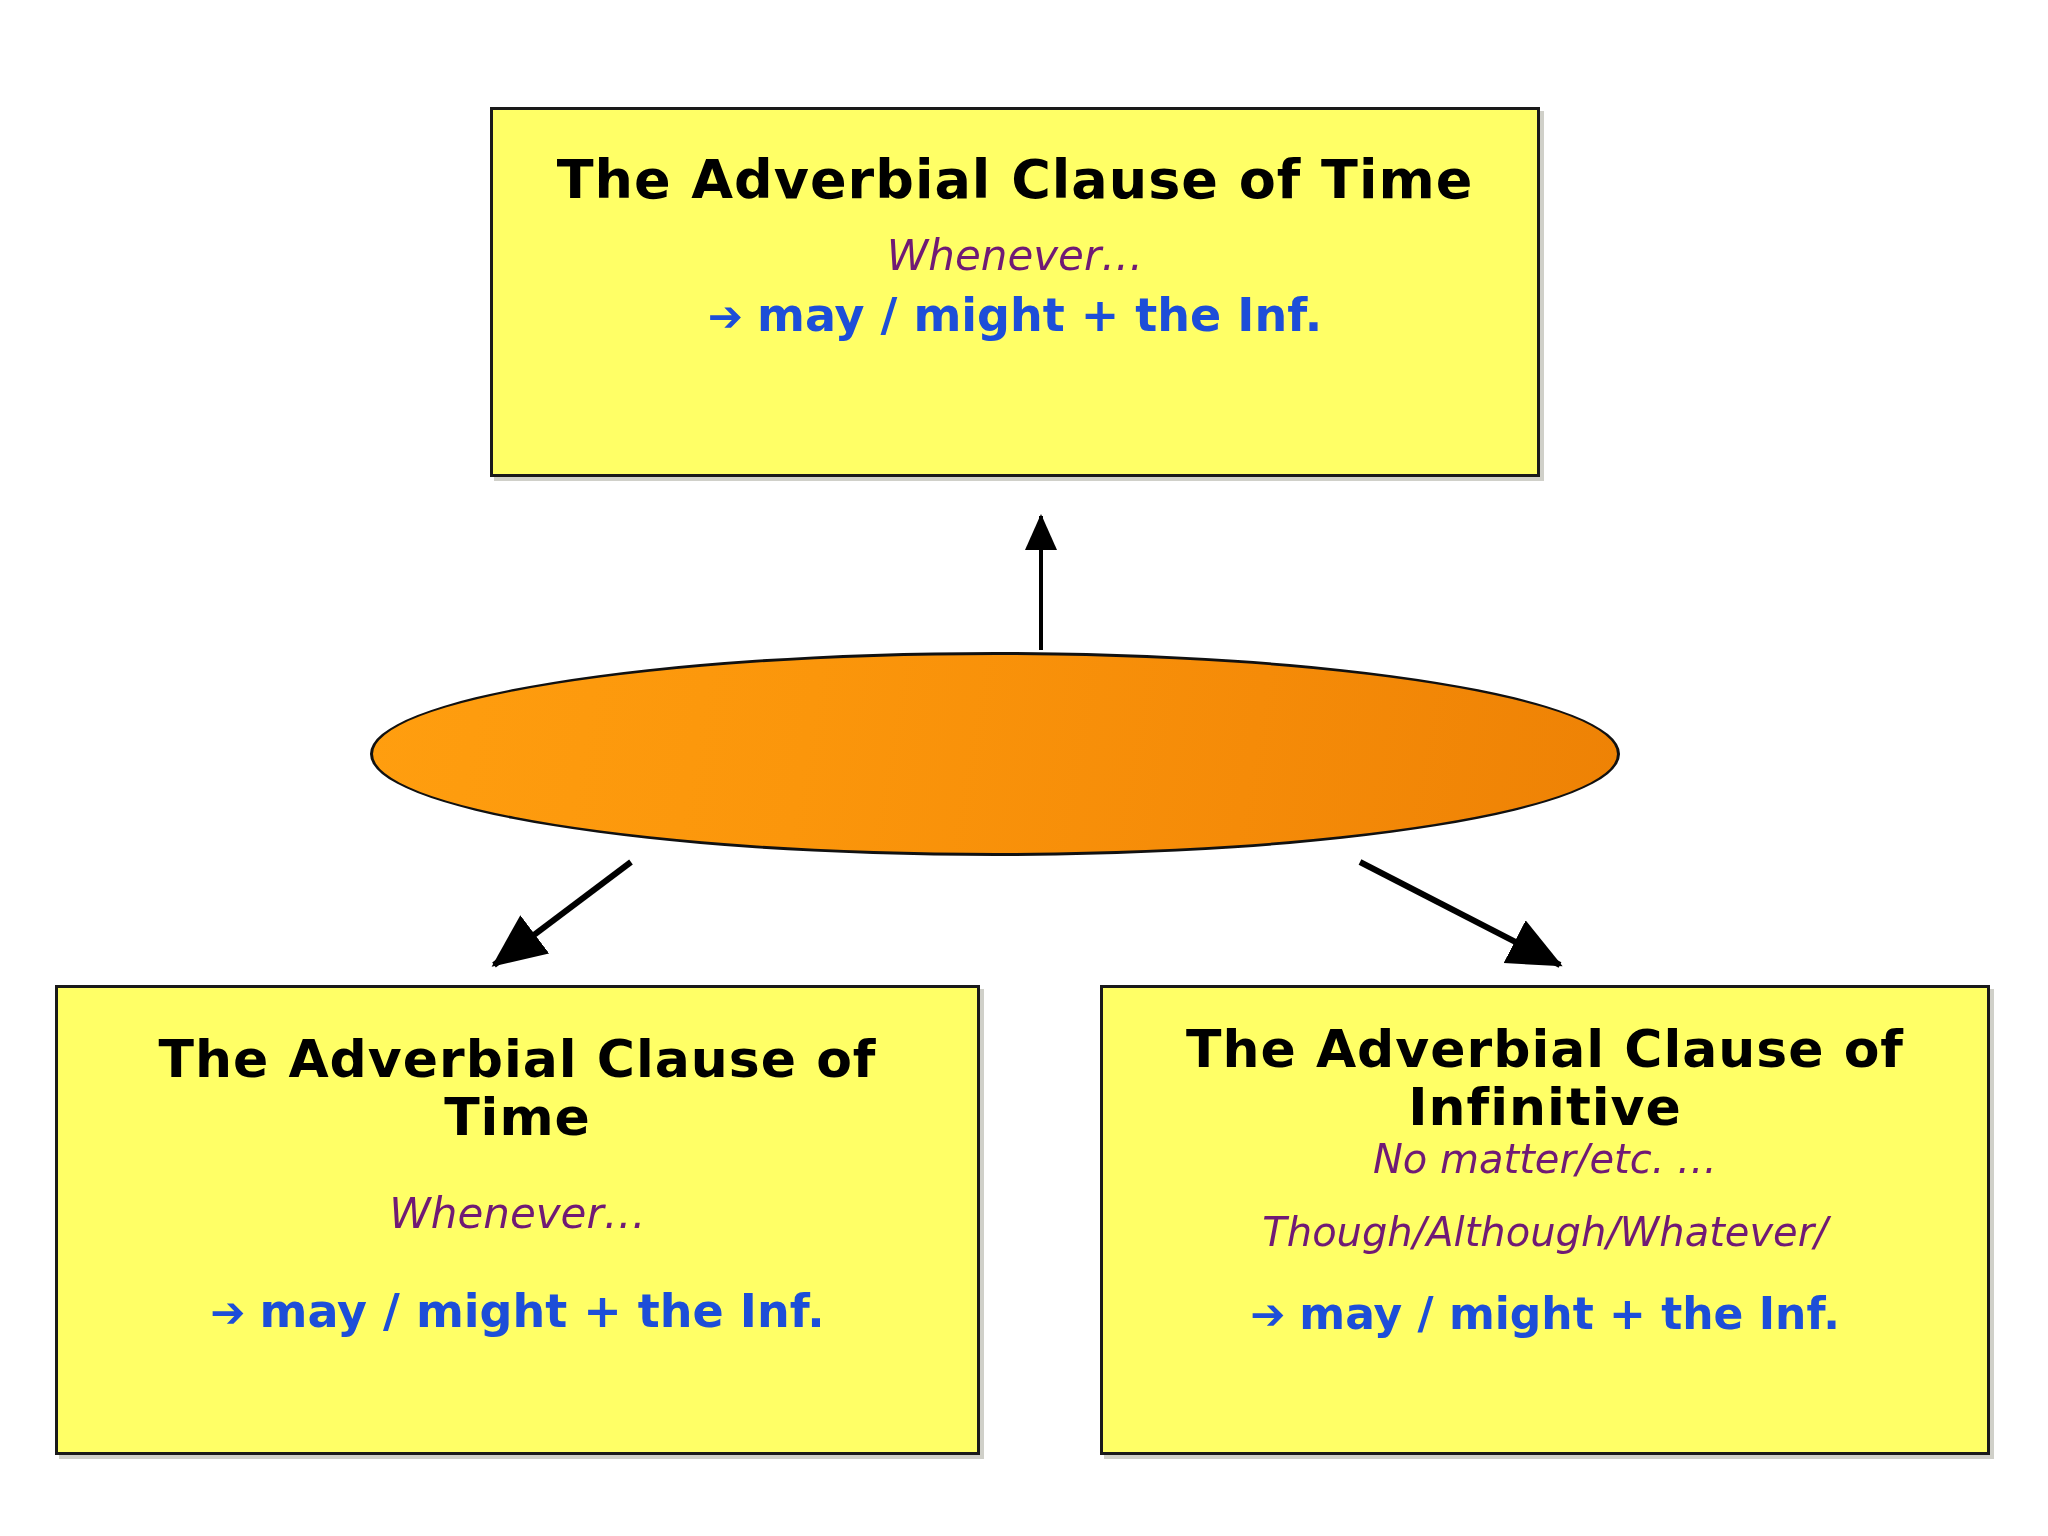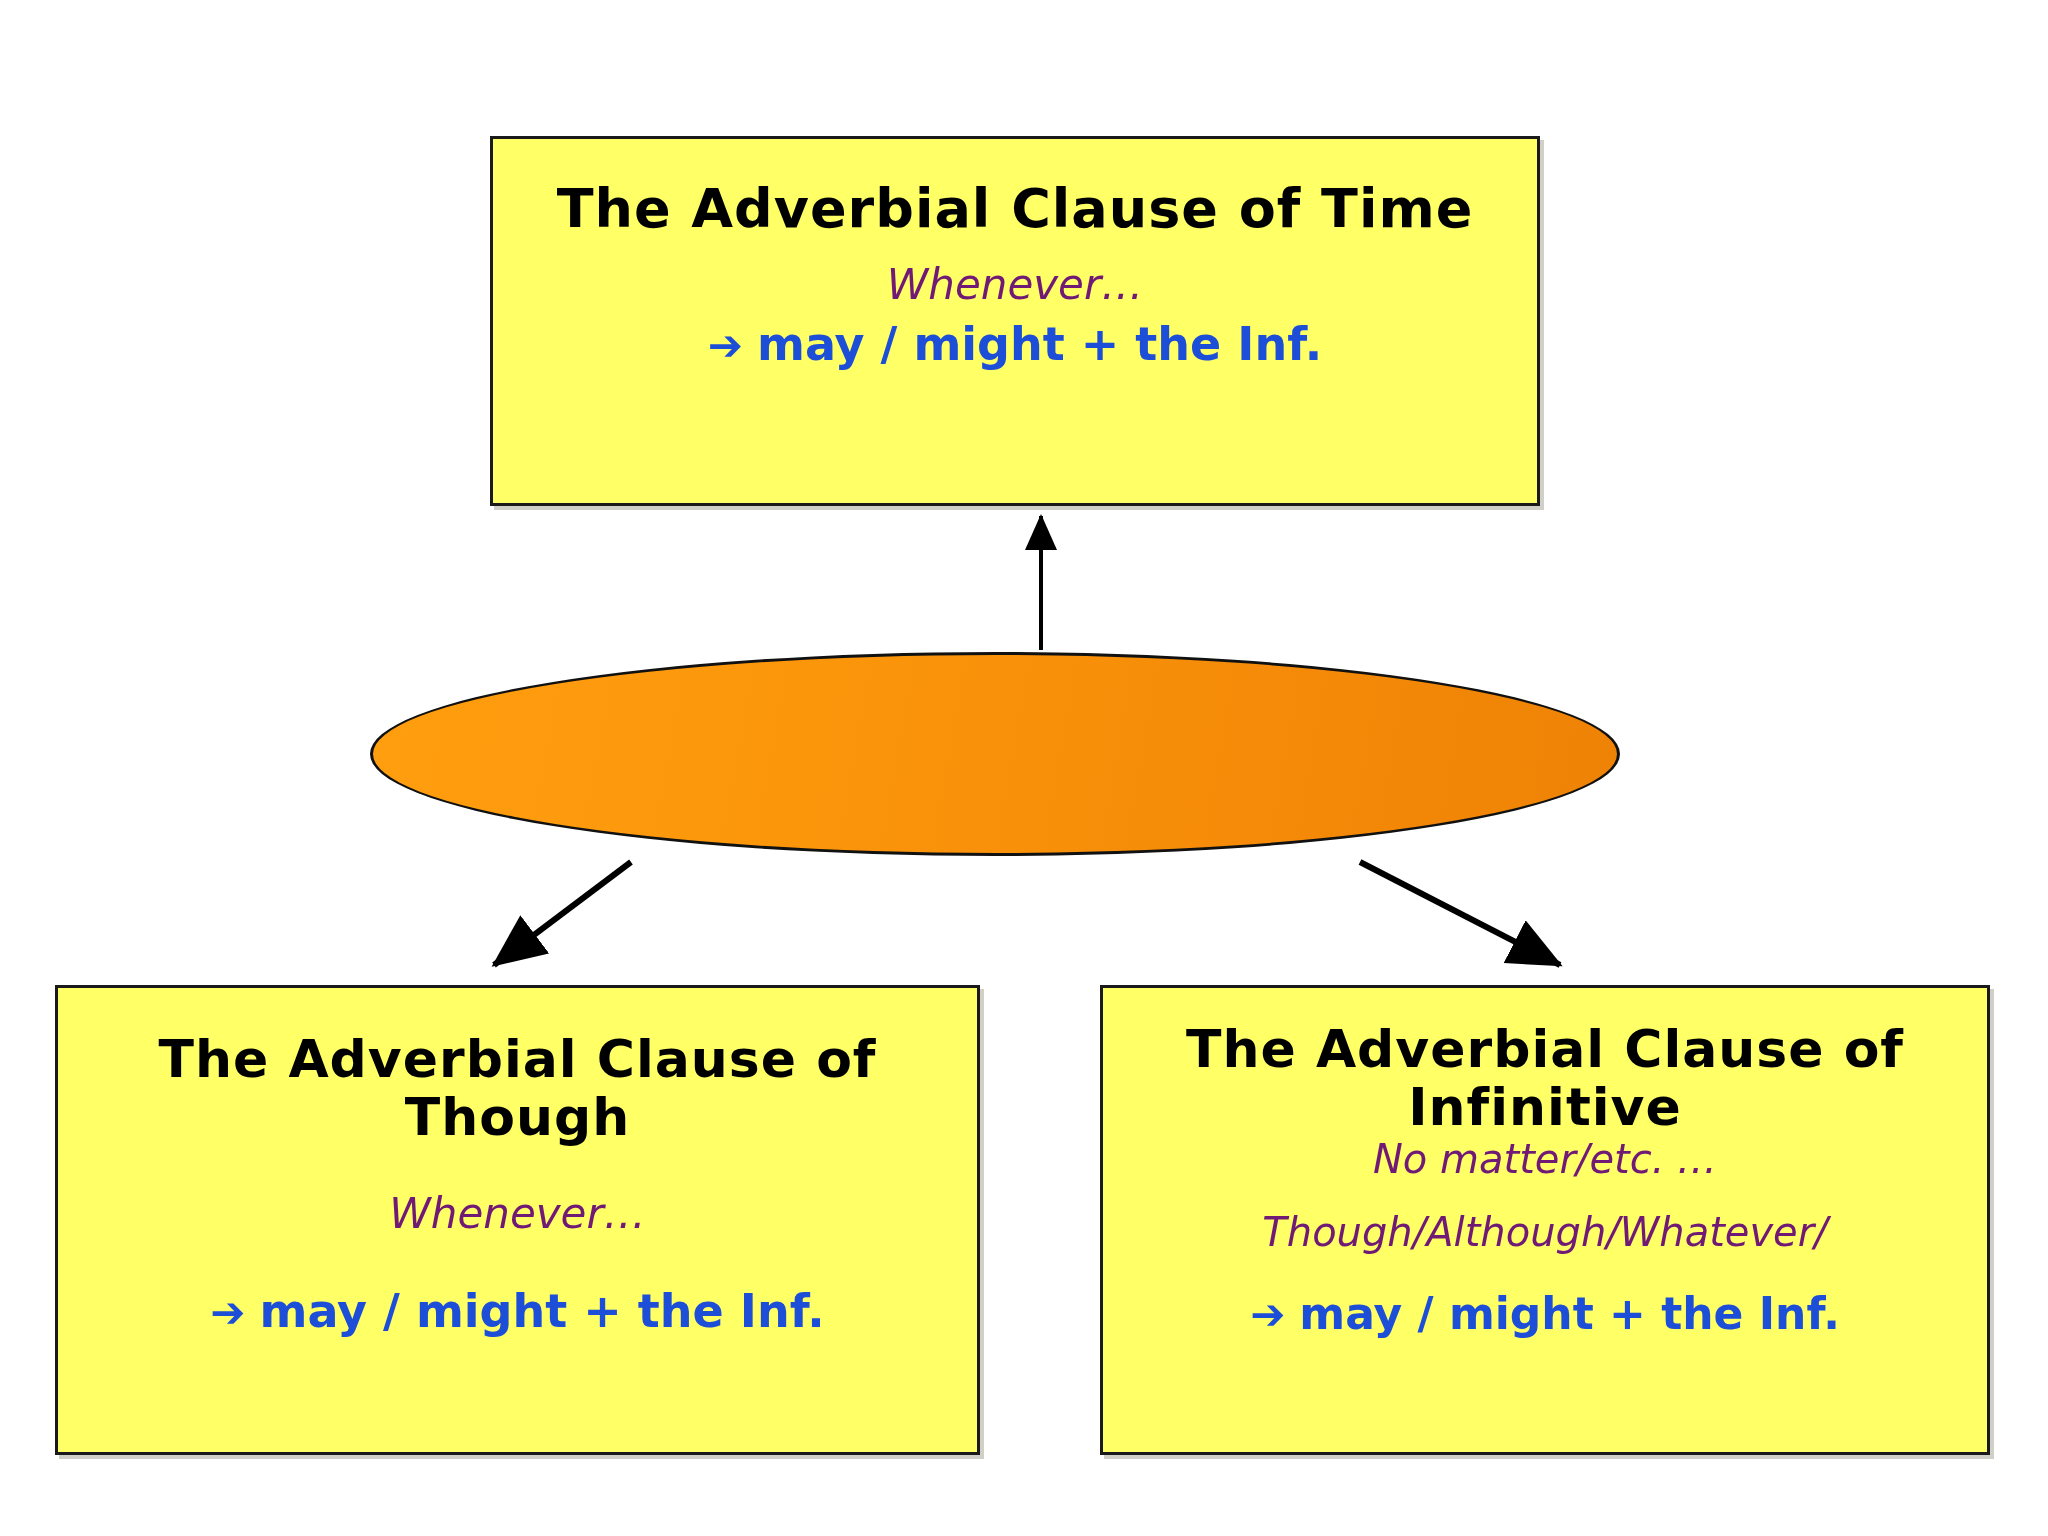--- a/index.html
+++ b/index.html
@@ -32,21 +32,21 @@
     box-shadow: 4px 4px 0 rgba(120,120,100,0.35);
     display: flex;
     flex-direction: column;
     justify-content: center;
     align-items: center;
     text-align: center;
   }
 
   #box-time {
     left: 490px;
-    top: 136px;
+    top: 107px;
     width: 1050px;
     height: 370px;
     justify-content: flex-start;
     padding-top: 40px;
   }
 
   #box-place {
     left: 55px;
     top: 985px;
     width: 925px;
@@ -175,21 +175,21 @@
     <div class="formula">
       <span class="arrow-glyph">➔</span><span>may / might + the Inf.</span>
     </div>
   </div>
 
   <div id="ellipse-center">
   </div>
 
   <div class="box" id="box-place">
     <div class="title">The Adverbial Clause of</div>
-    <div class="title">Though</div>
+    <div class="title">Time</div>
     <div class="sub">Whenever…</div>
     <div class="formula">
       <span class="arrow-glyph">➔</span><span>may / might + the Inf.</span>
     </div>
   </div>
 
   <div class="box" id="box-concession">
     <div class="title">The Adverbial Clause of</div>
     <div class="title">Infinitive</div>
     <div class="sub" style="margin-top:0">No matter/etc. …</div>

